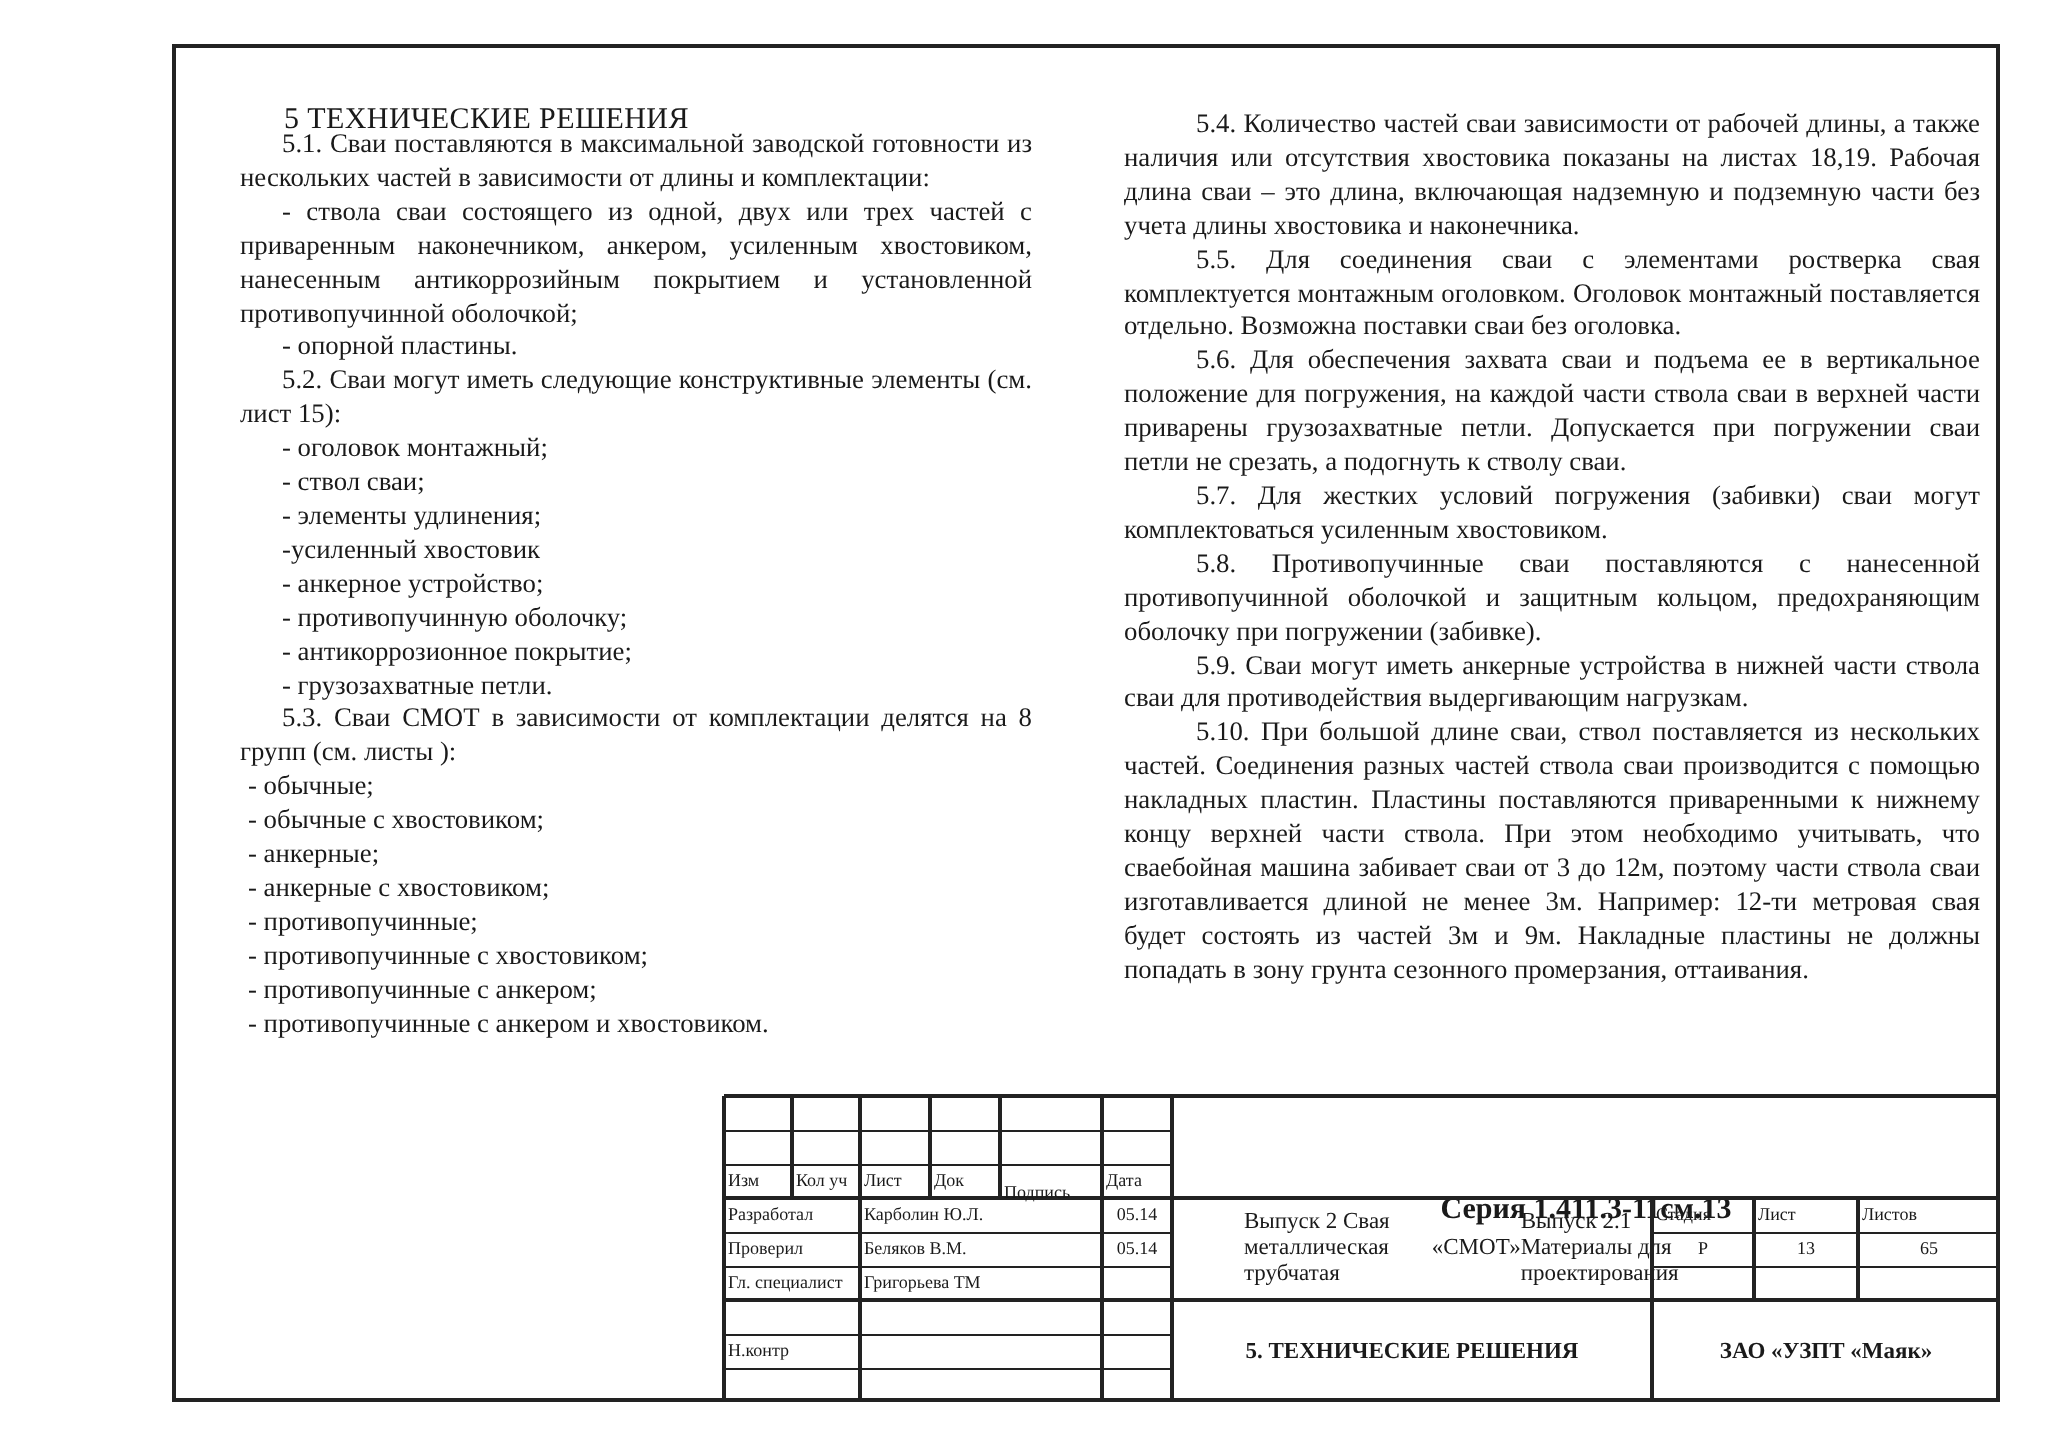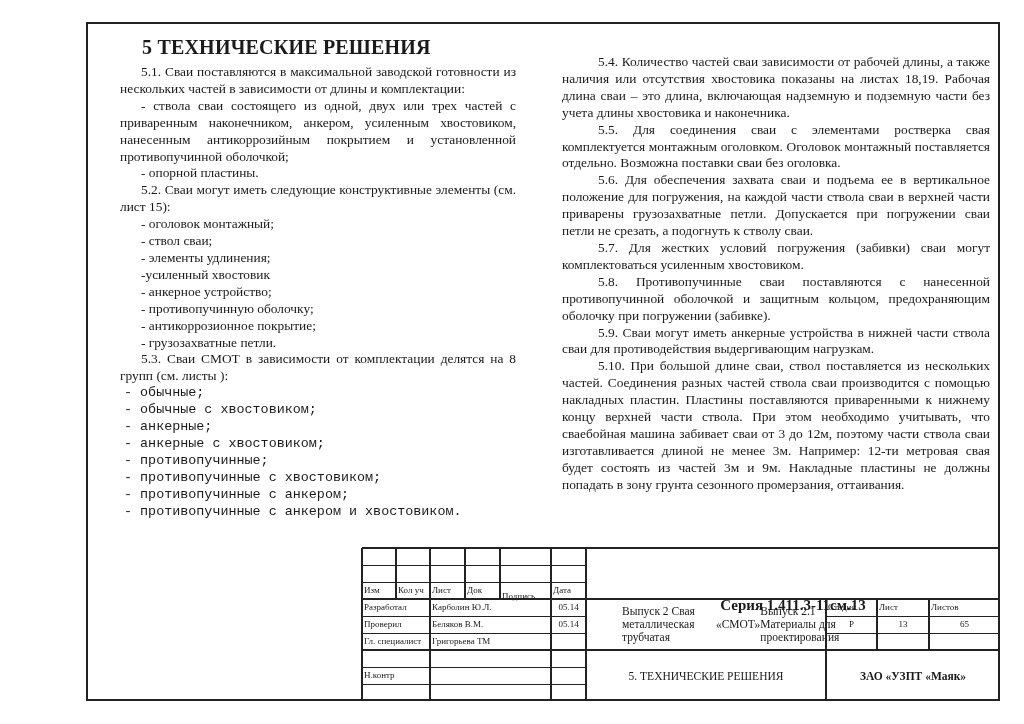--- a/index.html
+++ b/index.html
@@ -3,43 +3,43 @@
 <meta charset="utf-8">
 <style>
   html, body { margin:0; padding:0; background:#ffffff; }
   body { width:1024px; height:724px; position:relative; overflow:hidden;
          font-family:"Liberation Serif", serif; color:#1a1a1a; }
   .frame { position:absolute; left:86px; top:22px; width:914px; height:679px;
            border:2px solid #222; box-sizing:border-box; }
   .col { position:absolute; font-size:13.4px; line-height:16.9px; text-align:justify; }
   .col-left { left:120px; top:64px; width:396px; }
   .col-right { left:562px; top:54px; width:428px; }
-  .heading { position:absolute; left:142px; top:36px; font-weight:bold; font-size:20px;
+  .heading { position:absolute; left:142px; top:52px; font-weight:normal; font-size:15px;
              letter-spacing:0.2px; }
   .p { margin:0; }
   .ind1 { text-indent:21px; }
   .ind2 { padding-left:21px; }
-  .ind3 { padding-left:4px;font-family:Liberation Mono, monospace; }
+  .ind3 { padding-left:4px; }
   .ind4 { text-indent:36px; }
   
   .tb { position:absolute; left:362px; top:548px; width:638px; height:153px; }
   .tb-line-h { position:absolute; background:#222; }
   .tb-line-v { position:absolute; background:#222; }
   .cell { position:absolute; font-size:9px; line-height:17px; white-space:nowrap;
           overflow:hidden; padding-left:2px; box-sizing:border-box; }
   .cell.c { text-align:center; padding-left:0; }
   .series { position:absolute; left:224px; top:0; width:414px; height:51px;
             display:flex; align-items:center; justify-content:center;
             font-weight:bold; font-size:15px;margin-top:32px; }
   .issue { position:absolute; left:224px; top:51px; width:240px; height:51px;
            display:flex; flex-direction:row; align-items:center; justify-content:center;
            font-size:11.5px; line-height:13px; text-align:left;padding-left:36px; }
   .sheet-title { position:absolute; left:224px; top:102px; width:240px; height:51px;
                  display:flex; align-items:center; justify-content:center;
-                 font-weight:normal; font-size:11.5px; }
+                 font-weight:bold; font-size:11.5px; }
   .org { position:absolute; left:464px; top:102px; width:174px; height:51px;
          display:flex; align-items:center; justify-content:center;
          font-weight:bold; font-size:11.5px; }
 </style>
 </head>
 <body>
 
 <div class="frame"></div>
 
 <div class="heading">5 ТЕХНИЧЕСКИЕ РЕШЕНИЯ</div>

